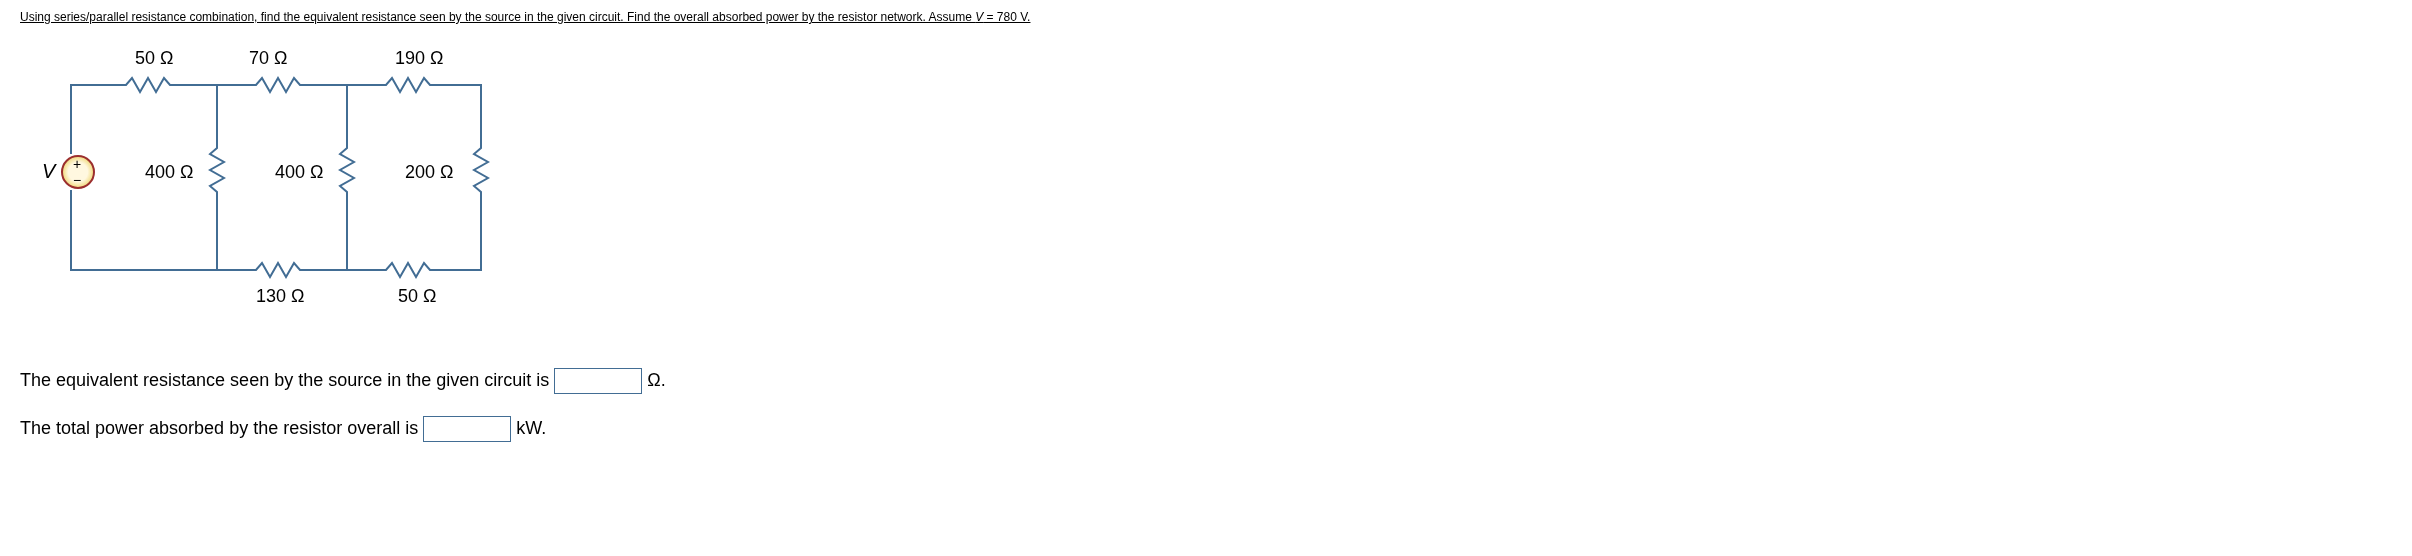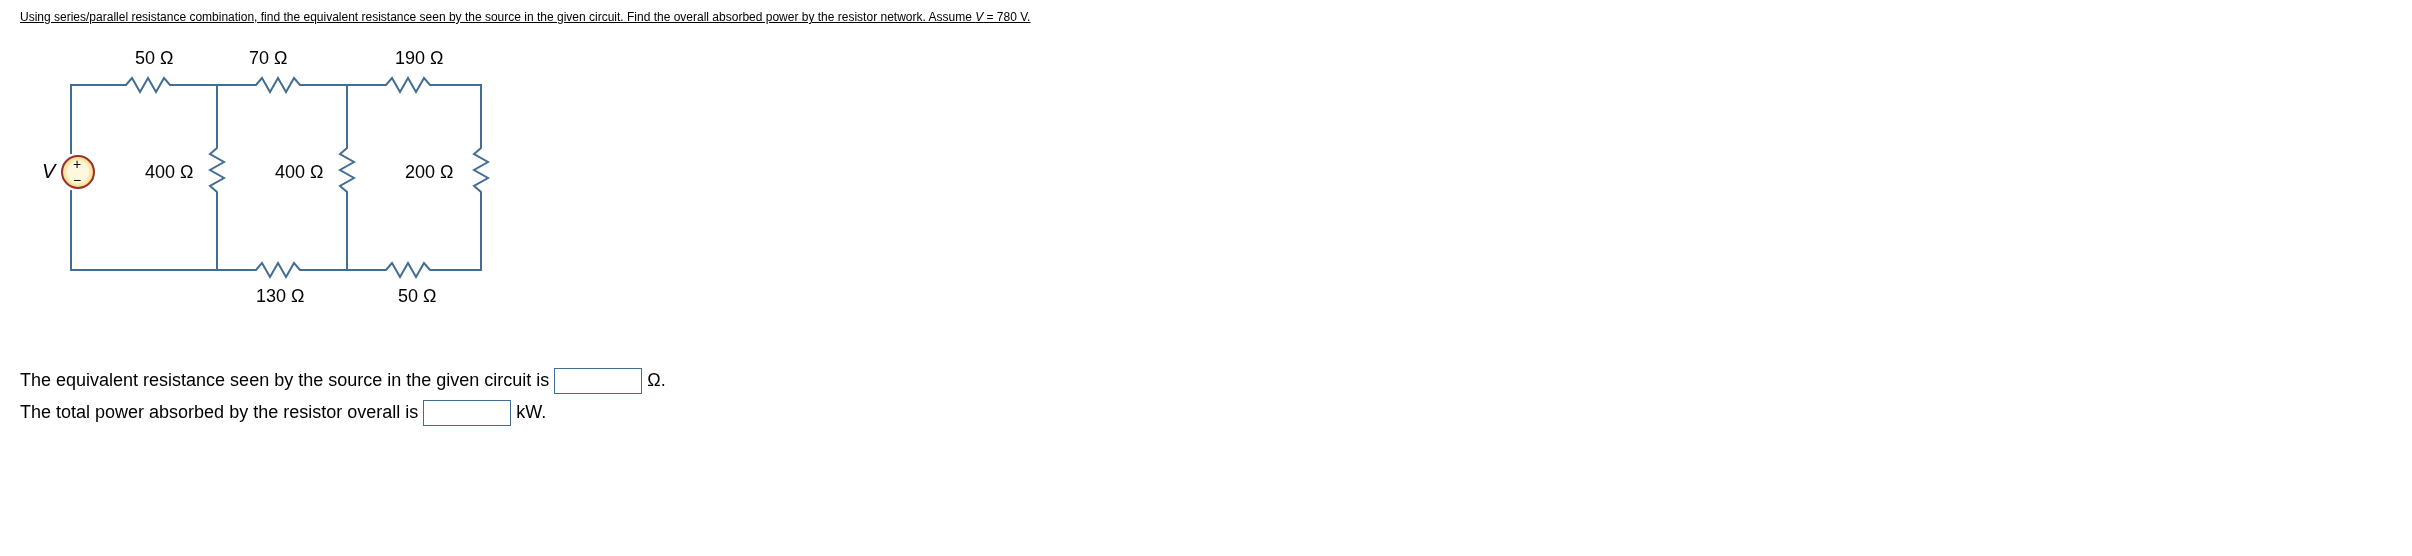--- a/index.html
+++ b/index.html
@@ -50,21 +50,21 @@
     }
     .wire-h { height: 2px; }
     .wire-v { width: 2px; }
     .source {
       position: absolute;
       width: 36px;
       height: 36px;
     }
     .answer-line {
       font-size: 18px;
-      margin-top: 6px;
+      margin-top: 22px;
     }
     .answer-input {
       width: 80px;
       height: 22px;
       border: 1px solid #426d94;
       font-size: 16px;
       vertical-align: middle;
       padding: 1px 3px;
     }
   </style>

